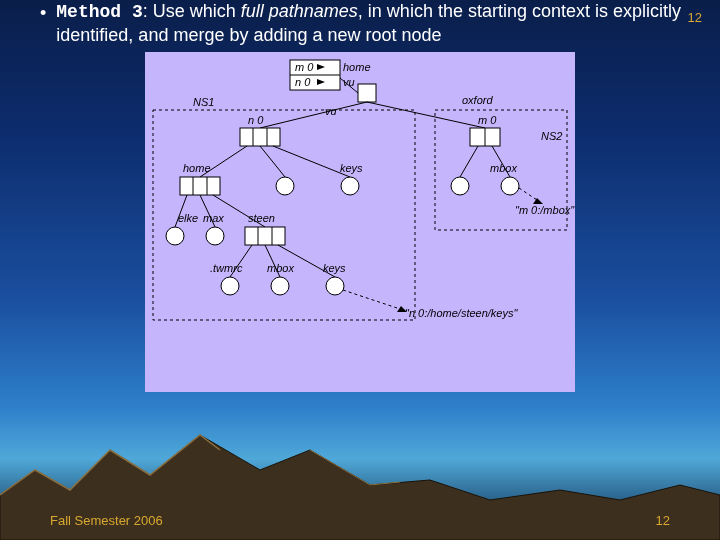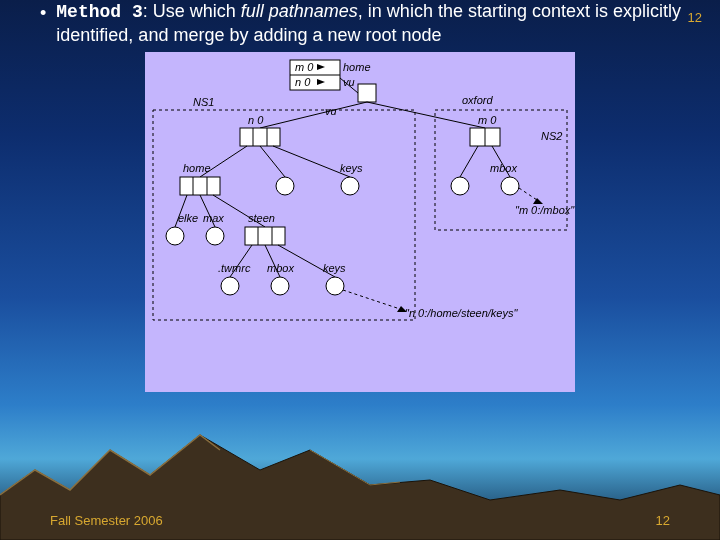--- a/index.html
+++ b/index.html
@@ -182,21 +182,21 @@
       <div class="d-label" style="left:180px; top:53px;">vu</div>
       <div class="d-label" style="left:275px; top:42px;margin-left:42px;">oxford</div>
       <div class="d-label" style="left:103px; top:62px;">n 0</div>
       <div class="d-label" style="left:333px; top:62px;">m 0</div>
       <div class="d-label" style="left:38px; top:110px;">home</div>
       <div class="d-label" style="left:195px; top:110px;">keys</div>
       <div class="d-label" style="left:345px; top:110px;">mbox</div>
       <div class="d-label" style="left:33px; top:160px;">elke</div>
       <div class="d-label" style="left:58px; top:160px;">max</div>
       <div class="d-label" style="left:103px; top:160px;">steen</div>
-      <div class="d-label" style="left:73px; top:210px;text-align:center;">.twmrc</div>
+      <div class="d-label" style="left:65px; top:210px;text-align:center;">.twmrc</div>
       <div class="d-label" style="left:122px; top:210px;">mbox</div>
       <div class="d-label" style="left:178px; top:210px;">keys</div>
       <div class="d-label" style="left:370px; top:152px;">"m 0:/mbox"</div>
       <div class="d-label" style="left:260px; top:255px;">"n 0:/home/steen/keys"</div>
     </div>
   </div>
 </div>
 
 <div class="footer">
   <span>Fall Semester 2006</span>

